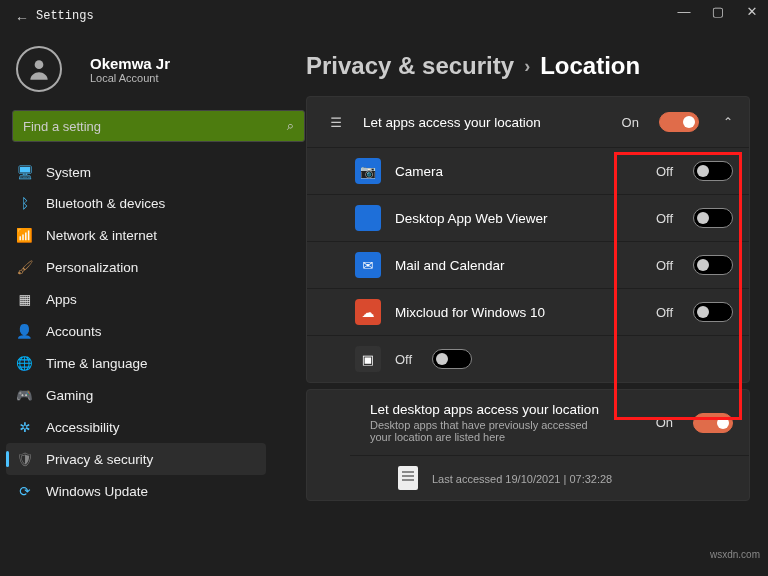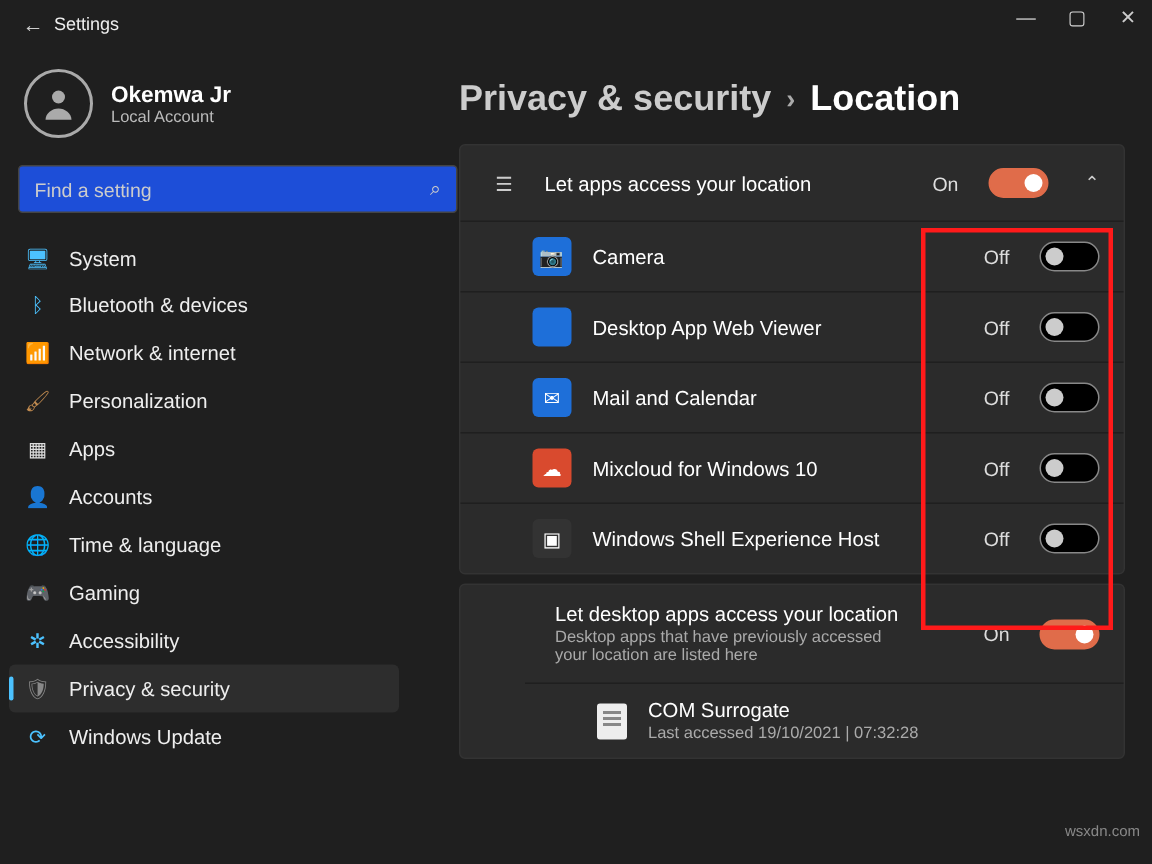--- a/index.html
+++ b/index.html
@@ -12,37 +12,37 @@
     overflow: hidden;
     position: relative;
   }
   .titlebar {
     height: 32px;
     display: flex;
     align-items: center;
     padding: 0 8px;
   }
   .titlebar .back { width:28px; text-align:center; font-size:14px; color:#ccc; }
-  .titlebar .title { font-size:12px; color:#eee; }
+  .titlebar .title { font-size:12px; color:#eee;font-family:Liberation Mono, monospace; }
   .titlebar .wincontrols { position:absolute; right:6px; top:4px; display:flex; gap:14px; font-size:13px; color:#ccc;}
   .wincontrols span{ width:20px; text-align:center;}
   .profile {
-    display: flex; align-items: center; gap: 12px;
+    display: flex; align-items: center; gap: 28px;
     padding: 14px 14px 14px 16px;
   }
   .avatar {
     width: 46px; height: 46px; border-radius: 50%;
     border: 2px solid #aaa; display:flex; align-items:center; justify-content:center;
   }
   .avatar svg { width:26px; height:26px; fill:#aaa; }
   .uname { font-size:15px; font-weight:600; color:#fff; }
   .uacct { font-size:11px; color:#bbb; }
   .search {
     margin: 4px 12px 14px 12px; width: 293px;
-    background:#1d4ed8; border:1px solid #444; border-radius:3px;
+    background:#4d7c0f; border:1px solid #444; border-radius:3px;
     height:32px; display:flex; align-items:center; padding:0 10px;
     color:#ccc; font-size:13px; justify-content:space-between;
   }
   .layout { display:flex; }
   .leftcol { width: 272px; }
   .nav { padding: 0 6px; }
   .nav-item {
     display:flex; align-items:center; gap:12px;
     padding: 8px 10px; border-radius:4px;
     font-size:13.5px; color:#eee; cursor:default;
@@ -249,23 +249,20 @@
             <div class="row-body">
               <div class="row-title">Mixcloud for Windows 10</div>
             </div>
             <span class="state-label">Off</span>
             <div class="toggle">
               <div class="knob"></div>
             </div>
           </div>
           <div class="sub-row">
             <div class="sub-icon" style="background:#333">▣</div>
-            <div class="row-body">
-              <div class="row-title">Windows Shell Experience Host</div>
-            </div>
             <span class="state-label">Off</span>
             <div class="toggle">
               <div class="knob"></div>
             </div>
           </div>
         </div>
     </div>
 
     <div class="panel section2">
       <div class="row">
@@ -274,21 +271,20 @@
           <div class="row-sub">Desktop apps that have previously accessed your location are listed here</div>
         </div>
         <span class="state-label">On</span>
         <div class="toggle on">
             <div class="knob"></div>
           </div>
       </div>
       <div class="sub-row">
         <div class="file-ico"></div>
         <div class="row-body">
-          <div class="row-title">COM Surrogate</div>
           <div class="row-sub">Last accessed 19/10/2021 | 07:32:28</div>
         </div>
       </div>
     </div>
   </div>
 </div>
 
 <div class="highlight-box" style="left:614px; top:152px; width:128px; height:268px;"></div>
 
 <div class="watermark">wsxdn.com</div>

